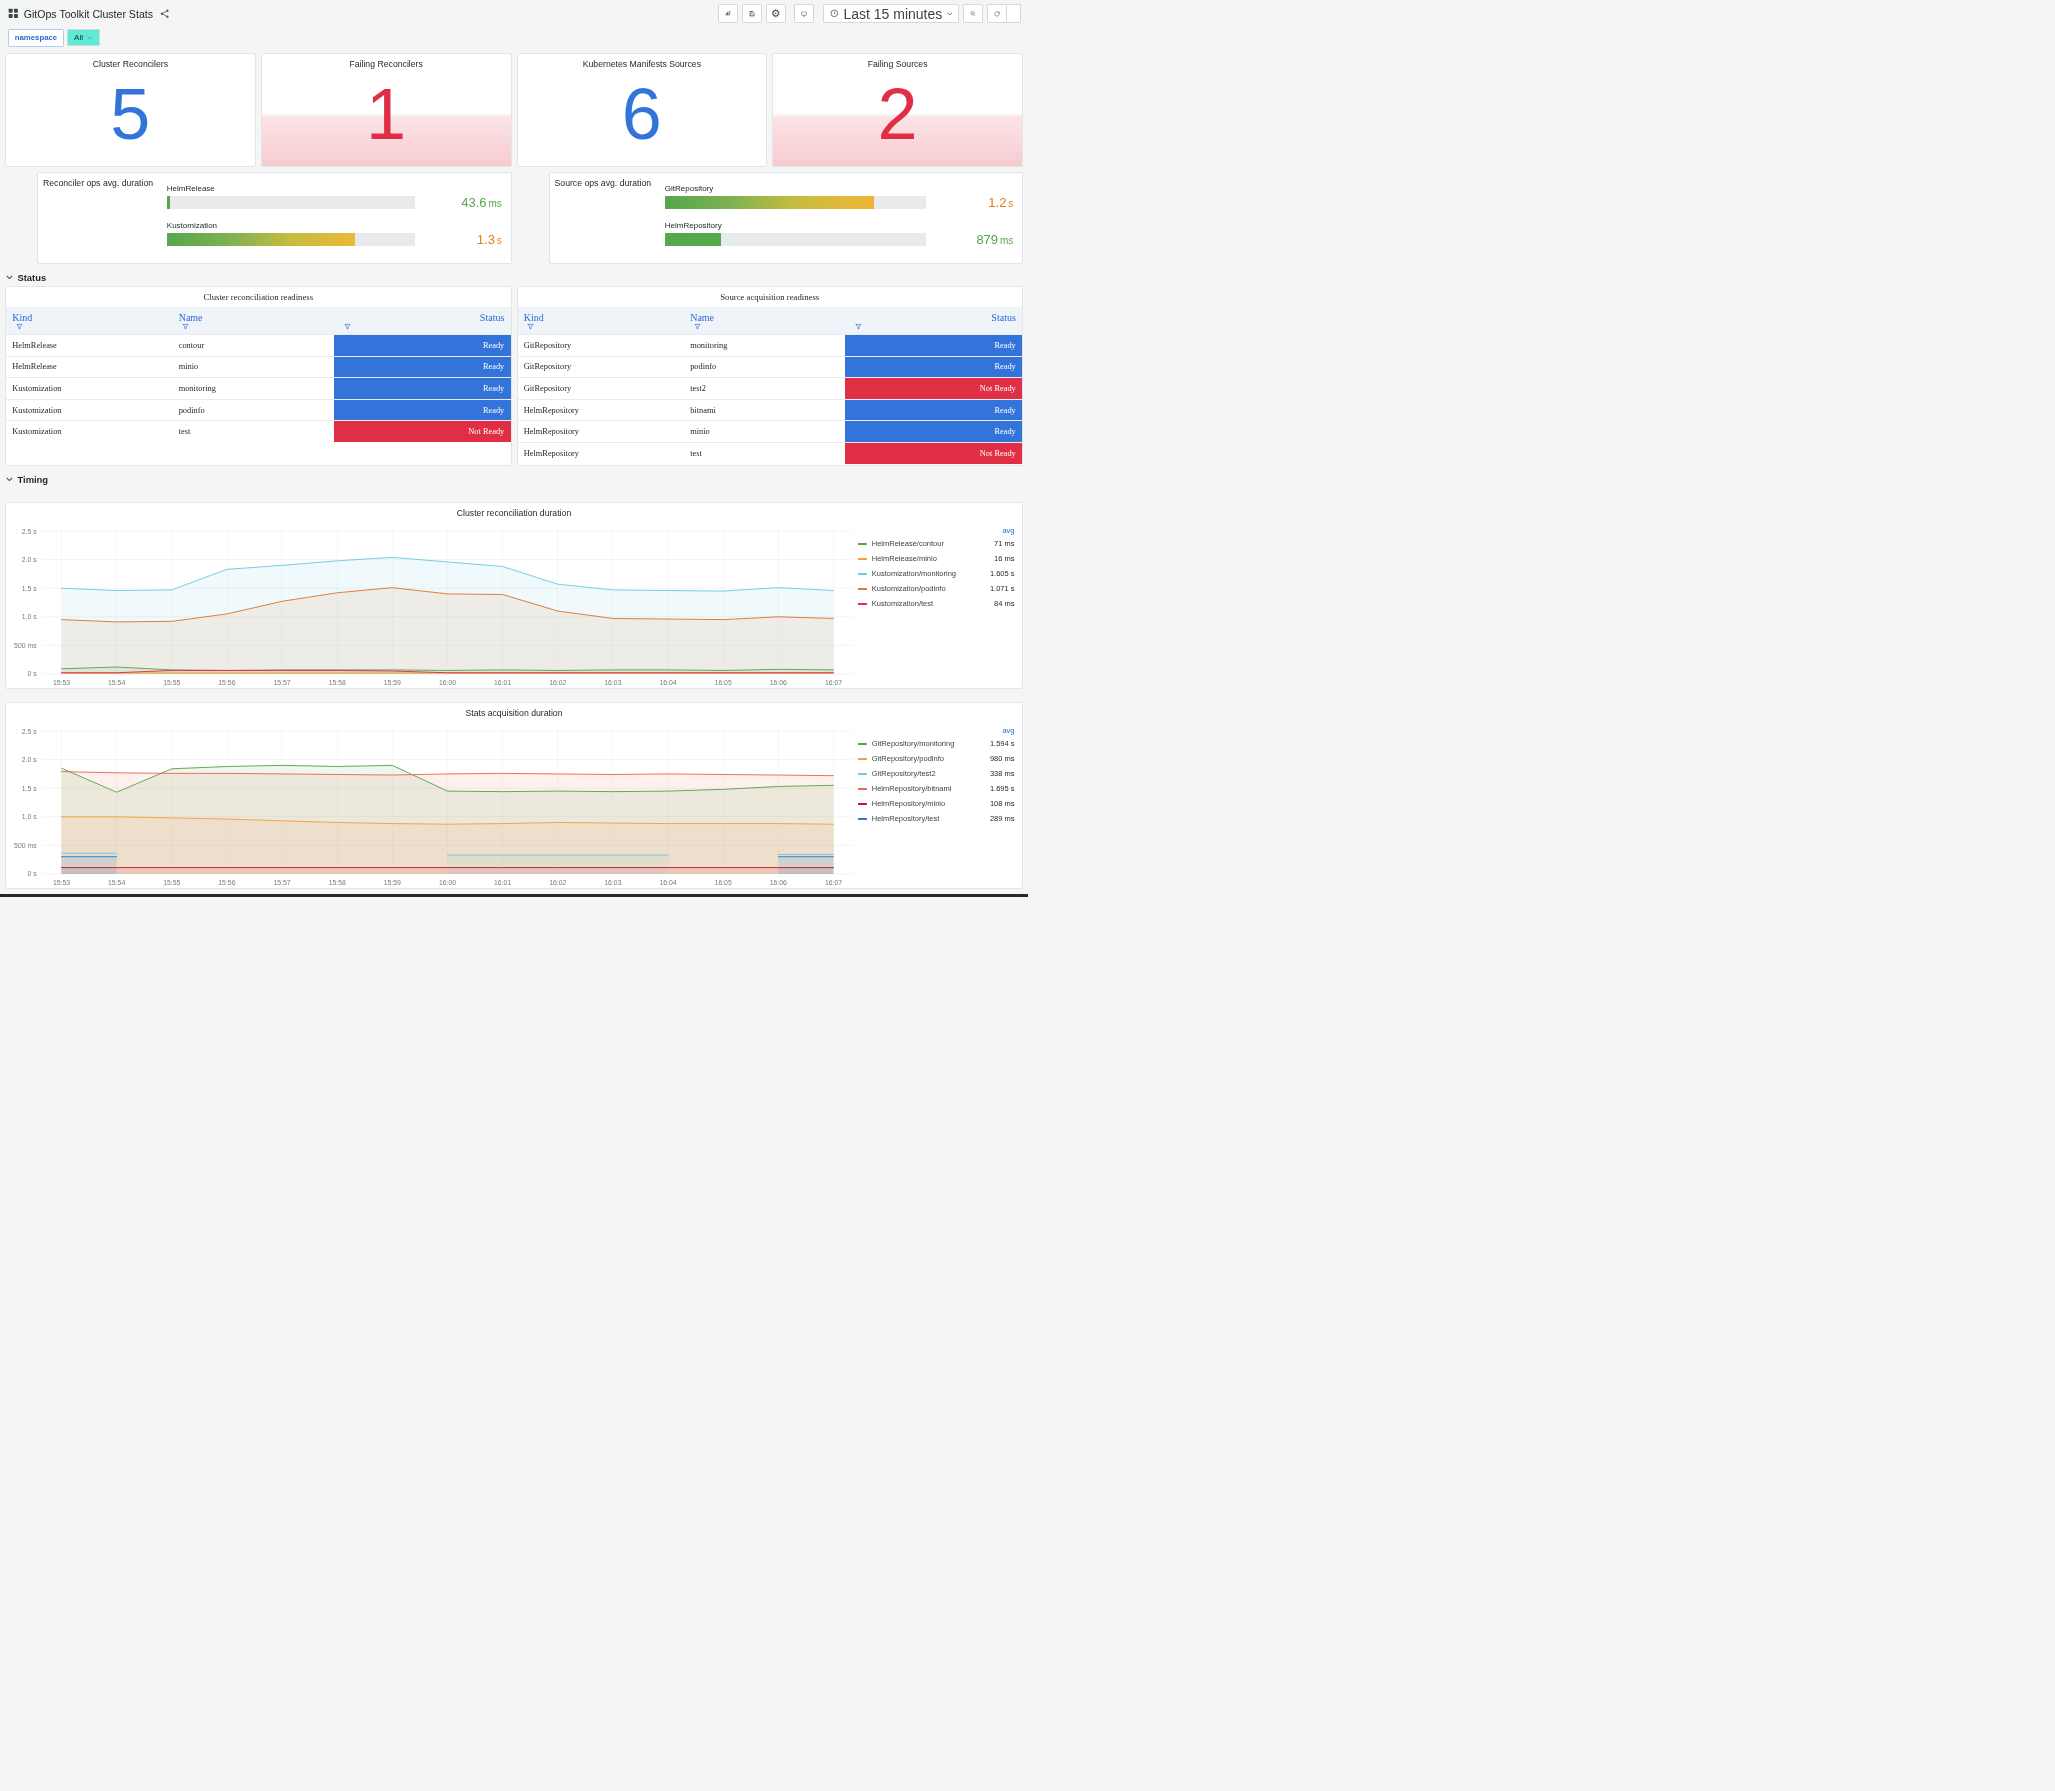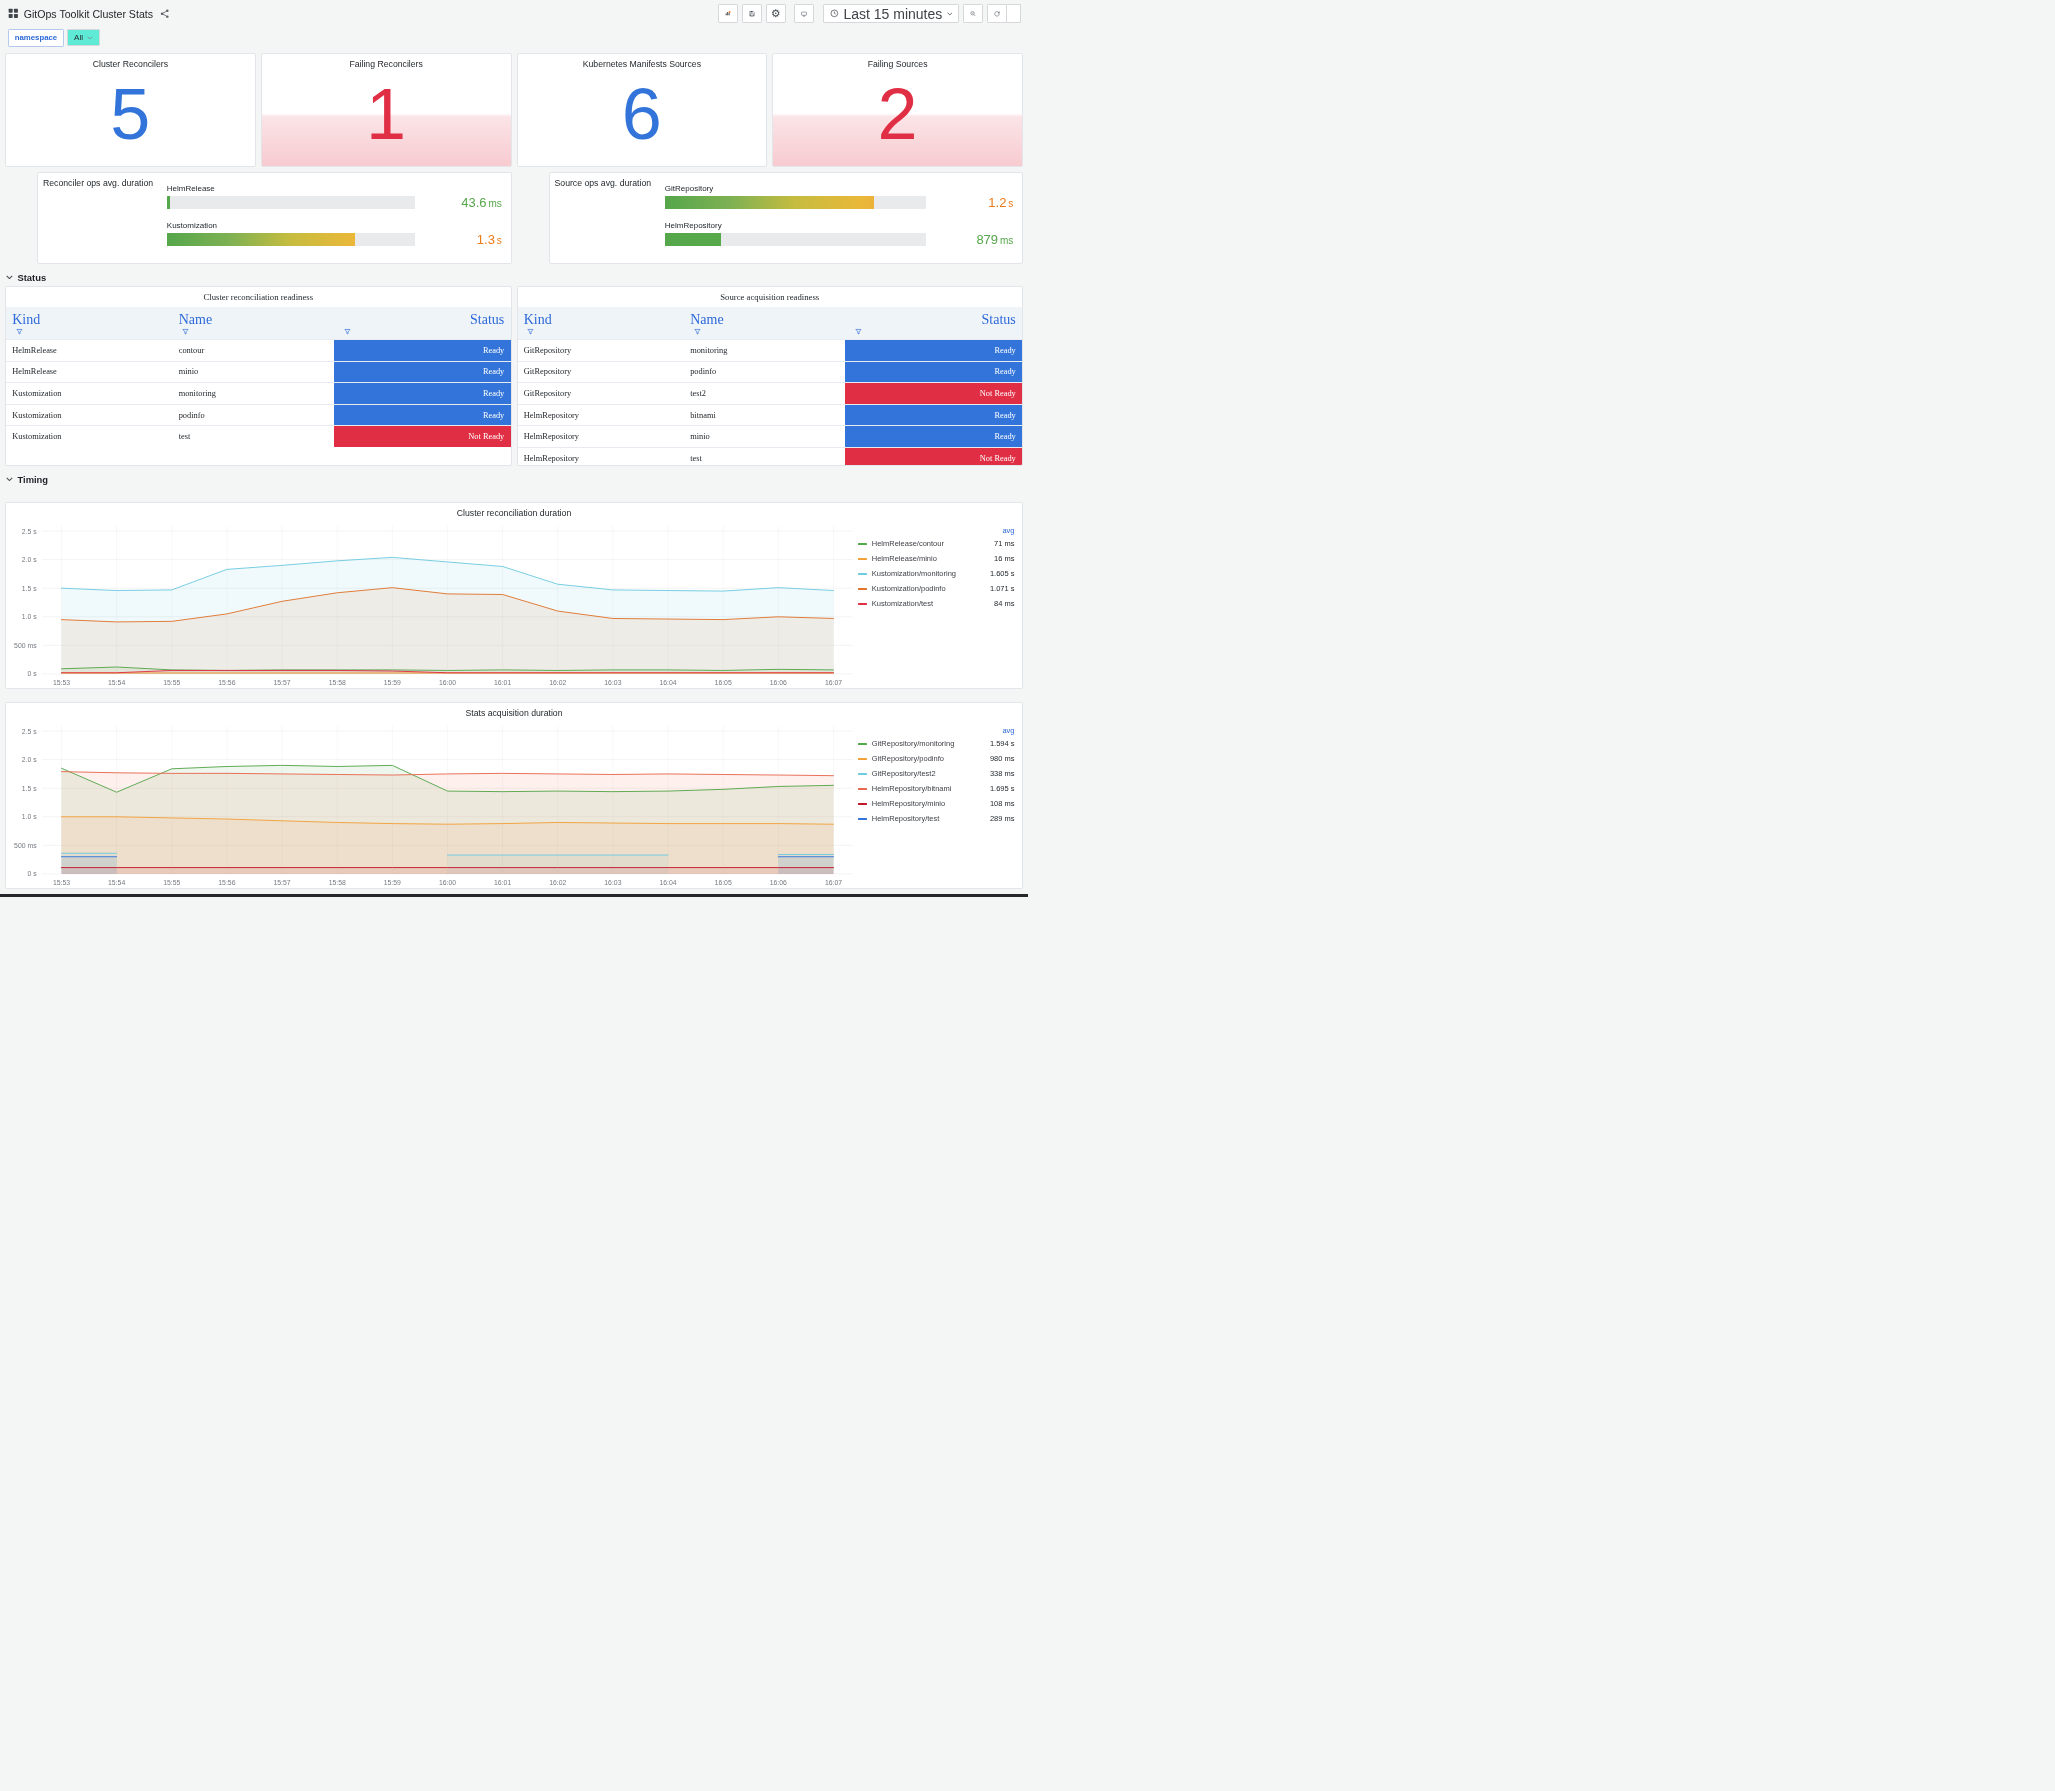--- a/index.html
+++ b/index.html
@@ -54,21 +54,21 @@
   .gauge-value{width:67px;text-align:right;font-size:13px;font-weight:500;white-space:nowrap;}
   .gauge-unit{font-size:10px;margin-left:1.9px;}
 
   
   .section-header{display:flex;align-items:center;gap:4.4px;padding:7.5px 6.2px 3.7px;font-size:9.4px;font-weight:700;color:#1F2226;cursor:pointer;}
   .section-header .chev{color:#4A4F55;}
 
   
   .table-panel{height:180px;display:flex;flex-direction:column;overflow:hidden;font-family:Liberation Serif, serif;}
   .data-table{width:100%;border-collapse:collapse;font-size:8.4px;table-layout:fixed;margin-top:3.7px;}
-  .data-table th{background:#EFF4F9;color:#2D69D8;font-weight:400;text-align:left;padding:4.4px 6.2px;font-size:14px;}
+  .data-table th{background:#EFF4F9;color:#2D69D8;font-weight:400;text-align:left;padding:4.4px 6.2px;font-size:10px;}
   .data-table th.col-status{text-align:right;}
   .data-table td{border-top:0.6px solid #E7EAEE;padding:0 6.2px;height:20.6px;color:#24292E;}
   .data-table td.cell-status{color:#fff;text-align:right;}
   .data-table col.c1{width:33%;} .data-table col.c2{width:32%;} .data-table col.c3{width:35%;}
 
   
   .chart-panel{height:187px;margin:13px 5px 5px;display:flex;flex-direction:column;}
   .chart-body{flex:1;display:flex;min-height:0;}
   .chart-plot{flex:1;position:relative;min-width:0;}
   .chart-legend{width:164px;padding:5px 7.5px 0 0;font-size:7.5px;box-sizing:border-box;}

